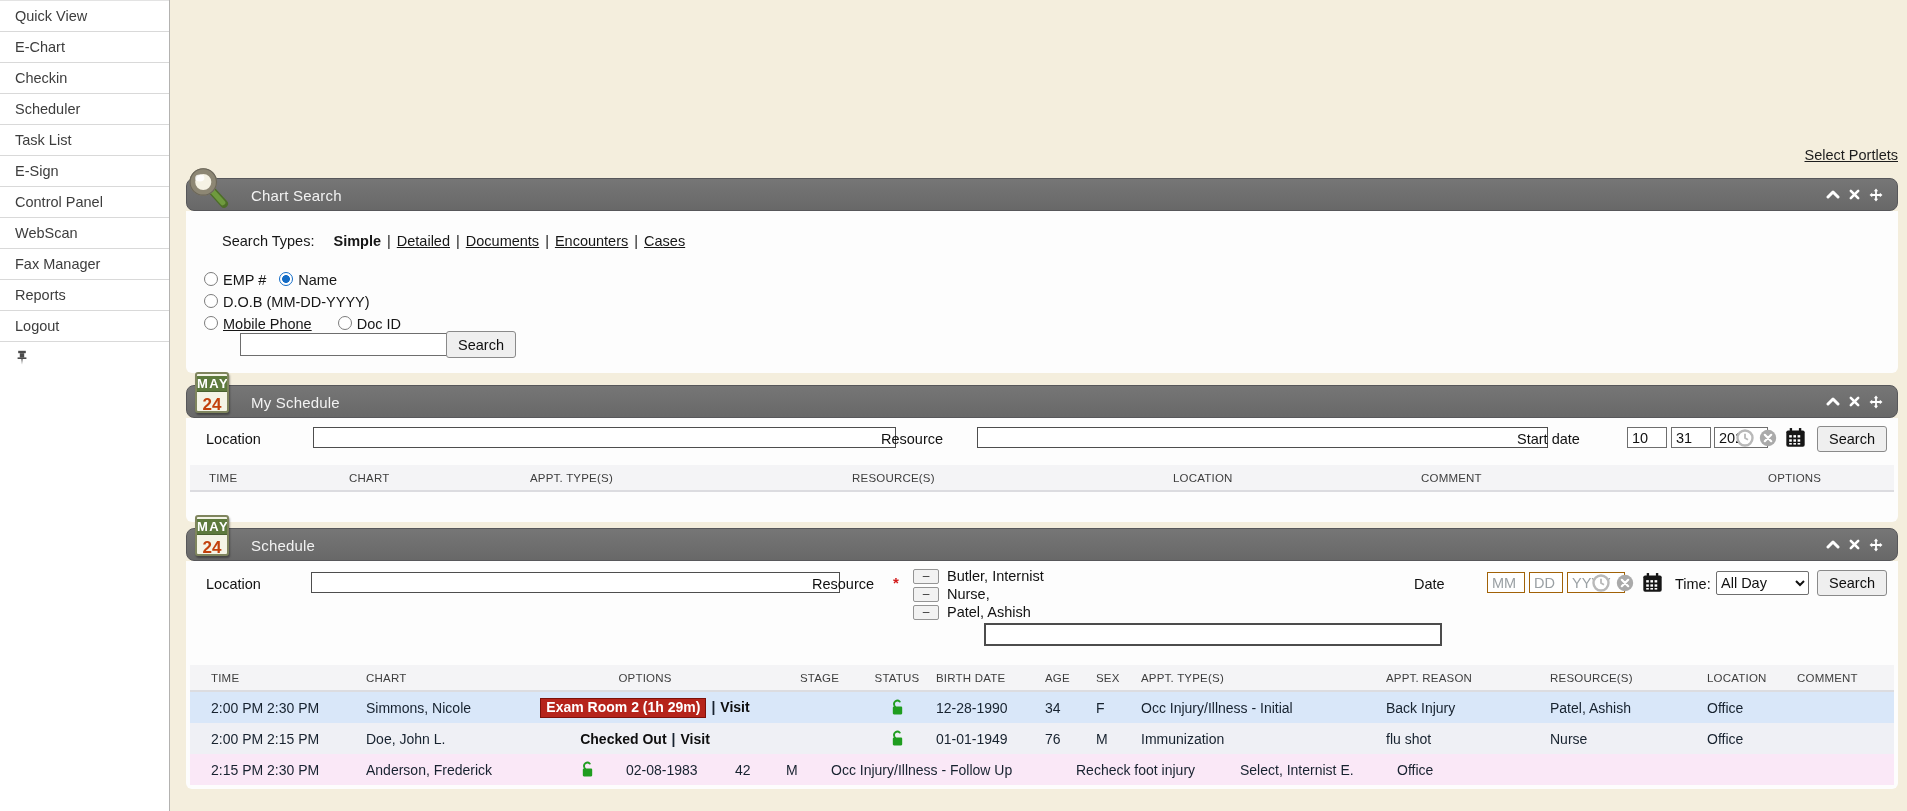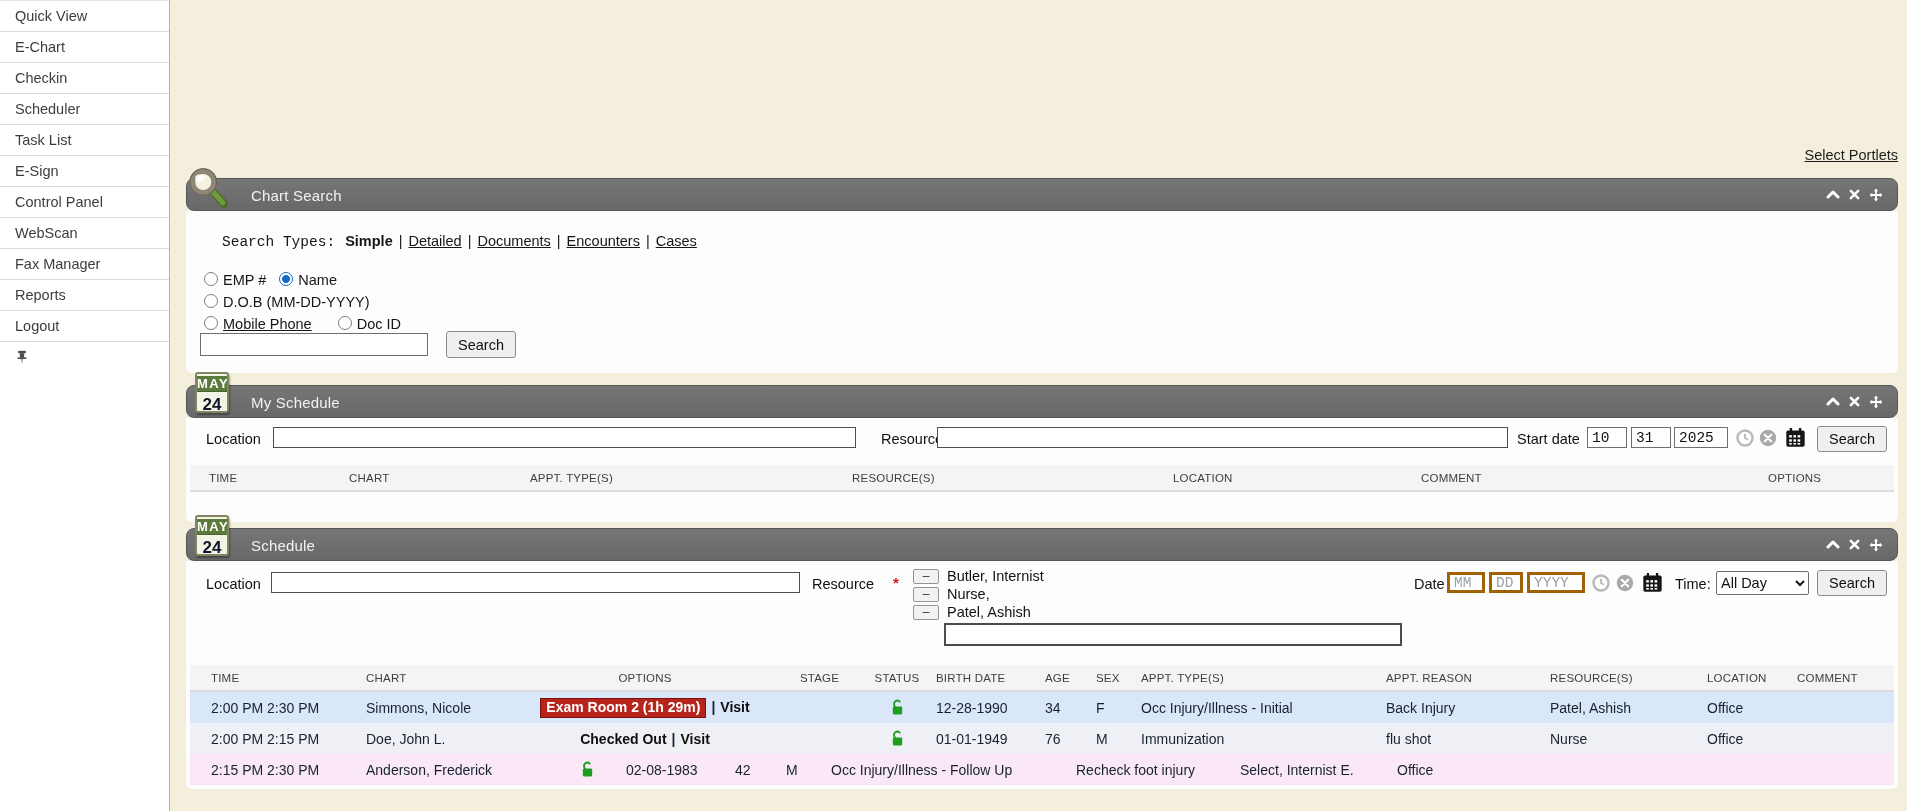--- a/index.html
+++ b/index.html
@@ -24,52 +24,52 @@
   .admin-bar { top:33px; height:29px; border-radius:7px; }
   .red-ball { position:absolute; left:11px; top:-10px; width:34px; height:34px; border-radius:50%;
     background:radial-gradient(circle at 35% 28%, #ffe0e0 0%, #f27070 22%, #d92f2f 48%, #a31212 78%, #7c0909 100%);
     box-shadow:0 1px 3px rgba(0,0,0,.45), inset 0 0 0 1px rgba(110,8,8,.6); }
   .select-portlets { position:absolute; left:1690px; top:147px; width:208px; text-align:right; font-size:14.5px; color:#1d1d1d; text-decoration:underline; cursor:pointer; }
 
   
   .mag-wrap { position:absolute; left:-1px; top:-12px; }
   .calbadge { position:absolute; left:8px; top:-14px; width:34px; height:41px; background:#f4f4e6; border:2px solid #7f855e; border-radius:3px; box-shadow:1px 2px 2px rgba(0,0,0,.35); overflow:hidden; }
   .calbadge .mon { background:#5d7a3d; color:#fff; font-size:13px; font-weight:bold; letter-spacing:1.5px; text-align:center; line-height:11px; border-bottom:1px solid #4a6230; }
-  .calbadge .day { font-size:17px; font-weight:bold; color:#0f172a; text-align:center; line-height:26px; }
+  .calbadge .day { font-size:17px; font-weight:bold; color:#c2410c; text-align:center; line-height:26px; }
 
   
   .chart-bar { top:178px; } .chart-body { top:211px; height:162px; }
   .types-row { position:absolute; left:36px; top:22px; font-size:14.5px; color:#161616; }
-  .types-row .lbl { margin-right:6px;font-family:Liberation Mono, monospace; }
+  .types-row .lbl { margin-right:15px; }
   .type-simple { font-weight:bold; }
   .type-link { text-decoration:underline; cursor:pointer; color:#161616; }
   .tpipe { margin:0 6px; }
   .radio-row { position:absolute; left:18px; display:flex; align-items:flex-start; font-size:14.5px; color:#161616; }
   input[type="radio"] { appearance:none; -webkit-appearance:none; width:14px; height:14px; border:1.5px solid #7c7c7c; border-radius:50%; background:#fff; margin:0 5px 0 0; cursor:pointer; }
   input[type="radio"]:checked { border:1.5px solid #136cc6; background:radial-gradient(circle at center, #136cc6 0 3.6px, #fff 4.2px); }
   .u { text-decoration:underline; }
-  .txt { border:1px solid #6e6e6e; background:#fff; font-family:Liberation Mono, monospace; font-size:14.5px; color:#111; padding:0 4px; }
+  .txt { border:1px solid #6e6e6e; background:#fff; font-family:Liberation Sans, sans-serif; font-size:14.5px; color:#111; padding:0 4px;margin-left:40px; }
   .btn { background:#efefef; border:1px solid #8a8a8a; border-radius:3px; font-family:"Liberation Sans",sans-serif; font-size:14.5px; color:#0f0f0f; padding:2px 11px; cursor:pointer; }
   .cs-input { position:absolute; left:14px; top:122px; width:228px; height:23px; }
   .cs-btn { position:absolute; left:260px; top:120px; height:27px; }
 
   
   .mys-bar { top:385px; } .mys-body { top:418px; height:104px; }
   .flabel { position:absolute; font-size:14.5px; color:#111; }
   .icon-abs { position:absolute; }
   .thead { position:absolute; left:4px; width:1704px; height:27px; background:#f4f4f6; border-bottom:2px solid #dcdce0; display:flex; align-items:center; font-size:11.5px; color:#3e3e3e; letter-spacing:.2px; }
   .m-time{width:159px;padding-left:19px}.m-chart{width:181px}.m-type{width:322px}.m-res{width:321px}.m-loc{width:248px}.m-com{width:347px}.m-opt{flex:1}
 
   
   .sch-bar { top:528px; } .sch-body { top:561px; height:228px; }
   .req { color:#d21b1b; font-weight:bold; font-size:15px; }
   .res-row { position:absolute; display:flex; align-items:center; font-size:14.5px; color:#121212; }
   .minus-btn { width:26px; height:15px; border:1px solid #949494; background:#f2f2f2; border-radius:2px; font-size:12px; line-height:10px; color:#333; text-align:center; margin-right:8px; cursor:pointer; font-family:"Liberation Sans",sans-serif; }
   .wide-input { border:2px solid #4c4c4c; }
-  .ph { border:3px solid #a16207; }
+  .ph { border:1px solid #a16207; }
   .ph::placeholder { color:#9aa0a4; }
   select.time-sel { position:absolute; left:1530px; top:10px; width:93px; height:24px; border:1px solid #6e6e6e; background:#fff; font-family:"Liberation Sans",sans-serif; font-size:14.5px; color:#111; border-radius:2px; }
 
   .trow { position:absolute; left:4px; width:1704px; height:31px; display:flex; align-items:center; font-size:14px; color:#17222f; white-space:nowrap; }
   .r0 { background:#d9e7f9; } .r1 { background:#eff0f5; } .r2 { background:#fae8f7; }
   .s-cols { padding-left:21px; }
   .s-time{width:155px}.s-chart{width:124px}.s-opt{width:310px;text-align:center}.s-stage{width:64px}
   .s-status{width:66px;text-align:center}.s-birth{width:105px;padding-left:6px}.s-age{width:55px;padding-left:10px}
   .s-sex{width:45px;padding-left:6px}.s-type{width:245px;padding-left:6px}.s-reason{width:164px;padding-left:6px}
   .s-res{width:156px;padding-left:6px}.s-loc{width:90px;padding-left:7px}.s-com{flex:1;padding-left:7px}

